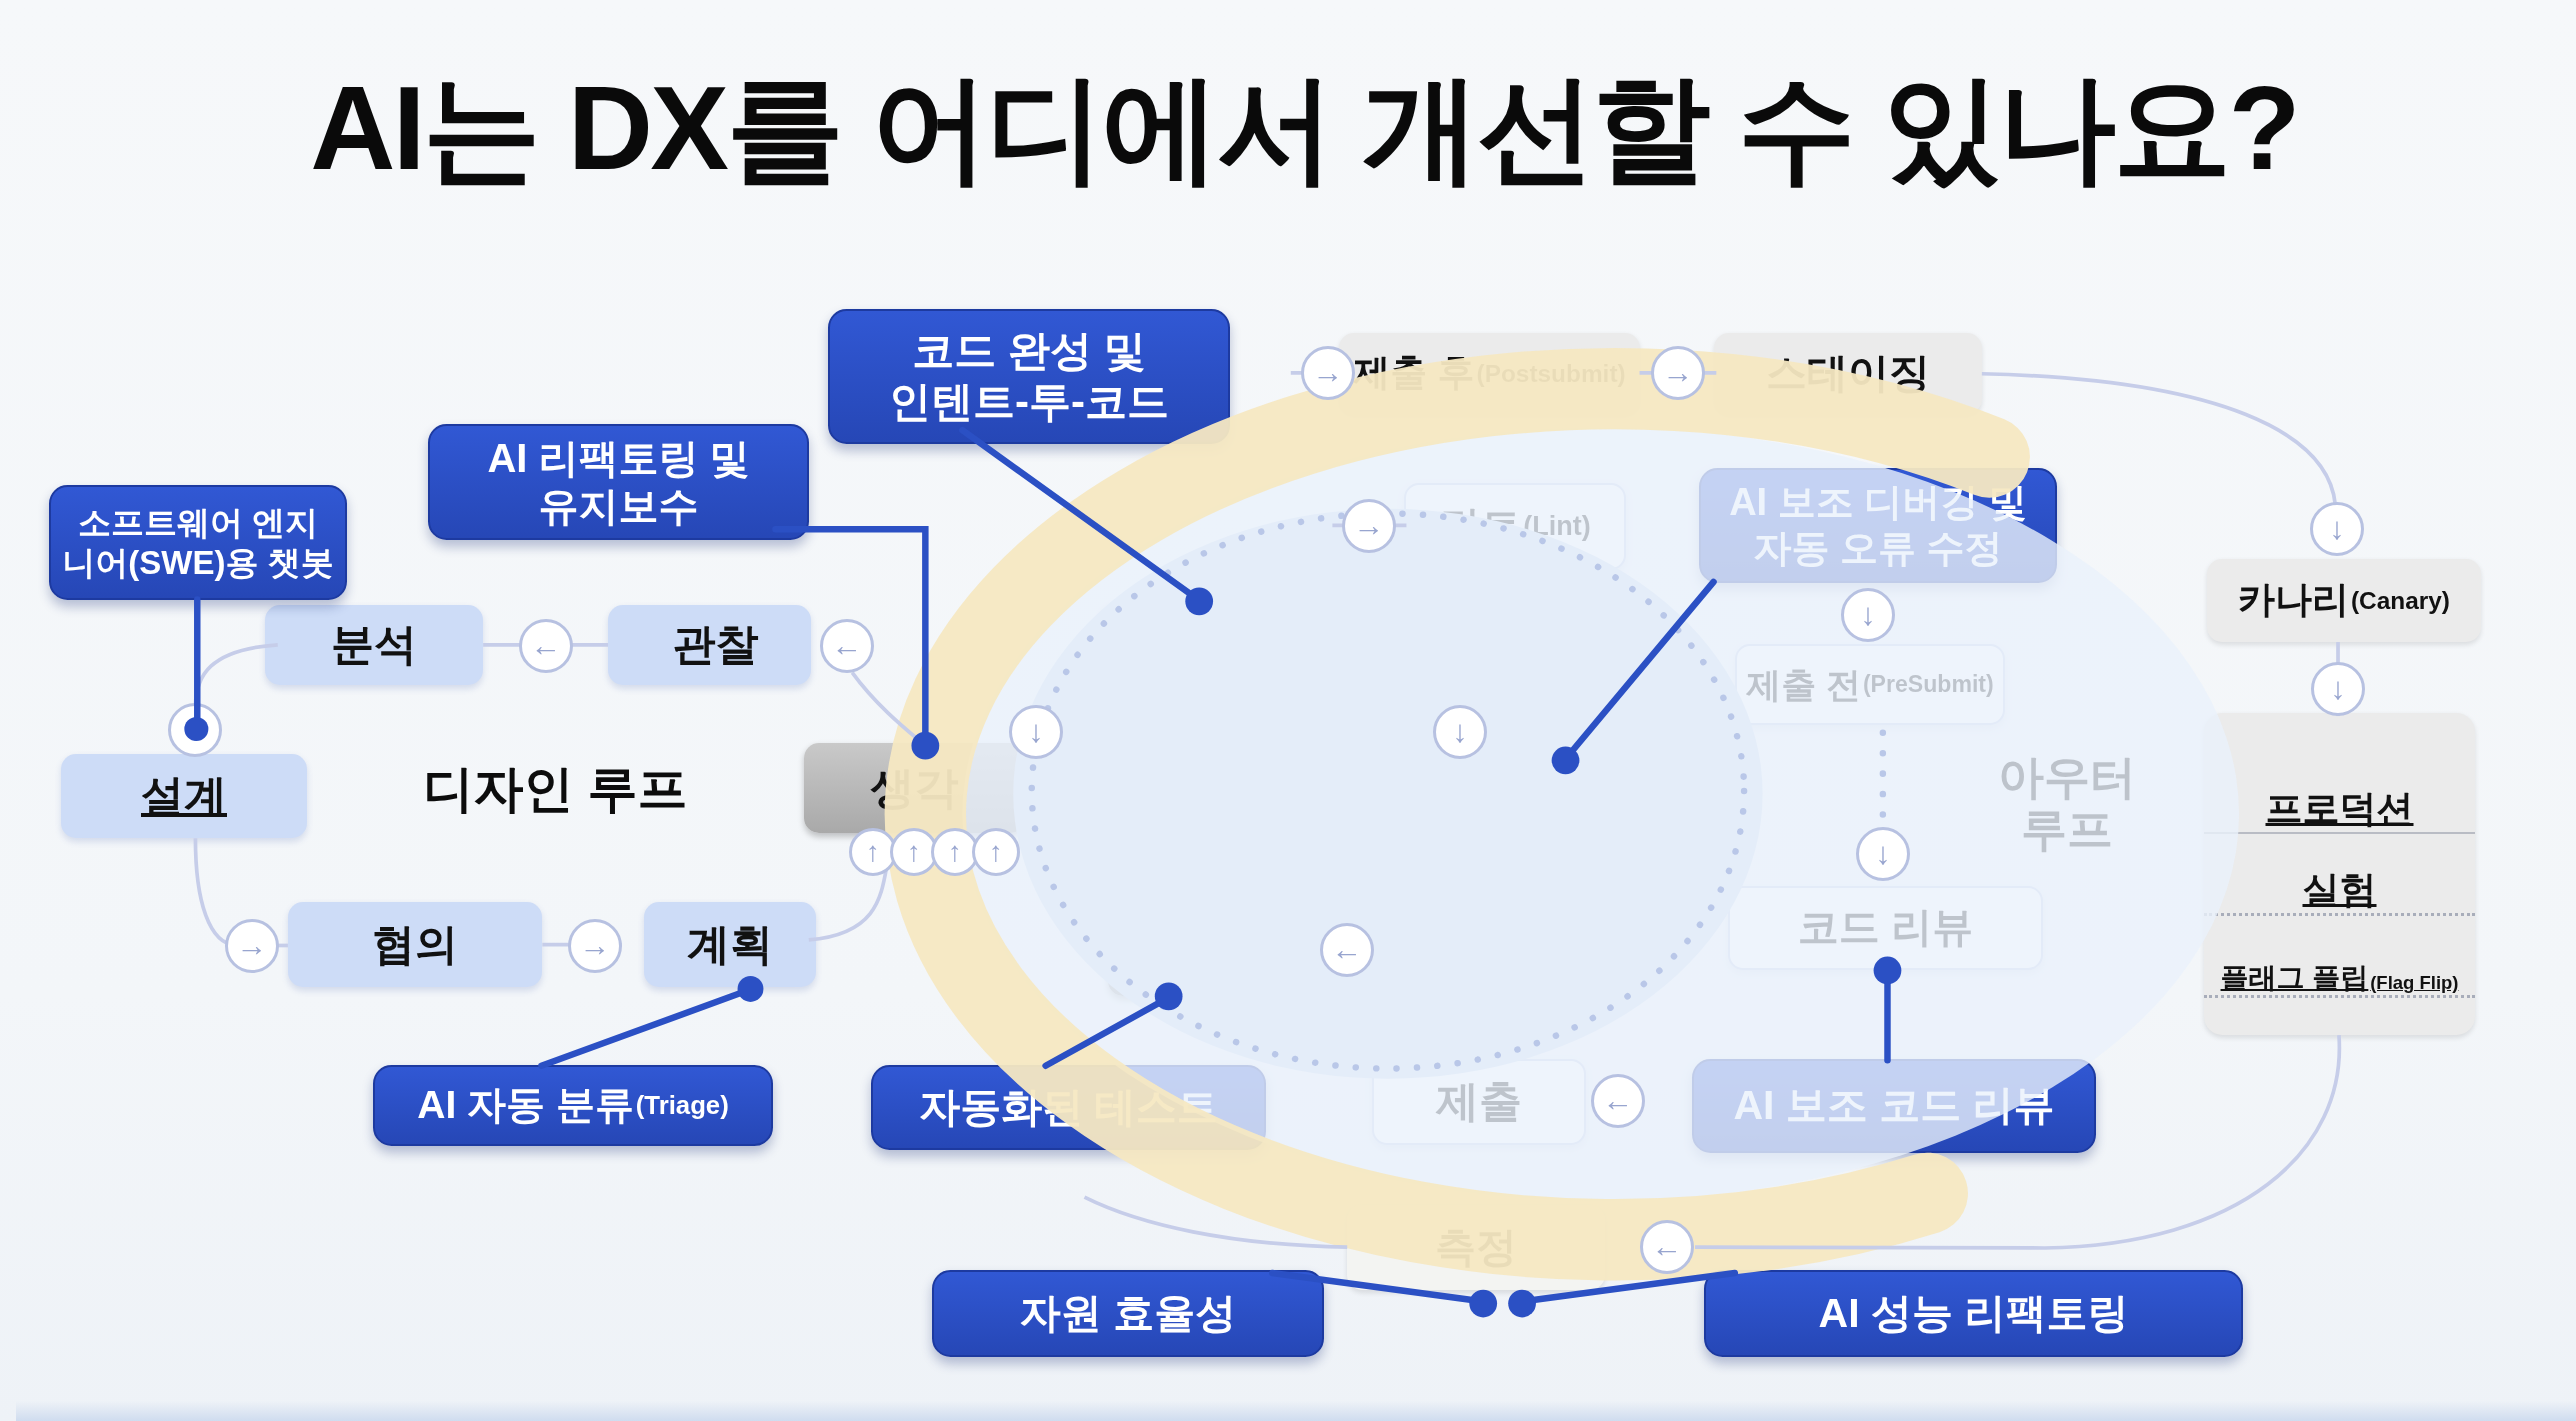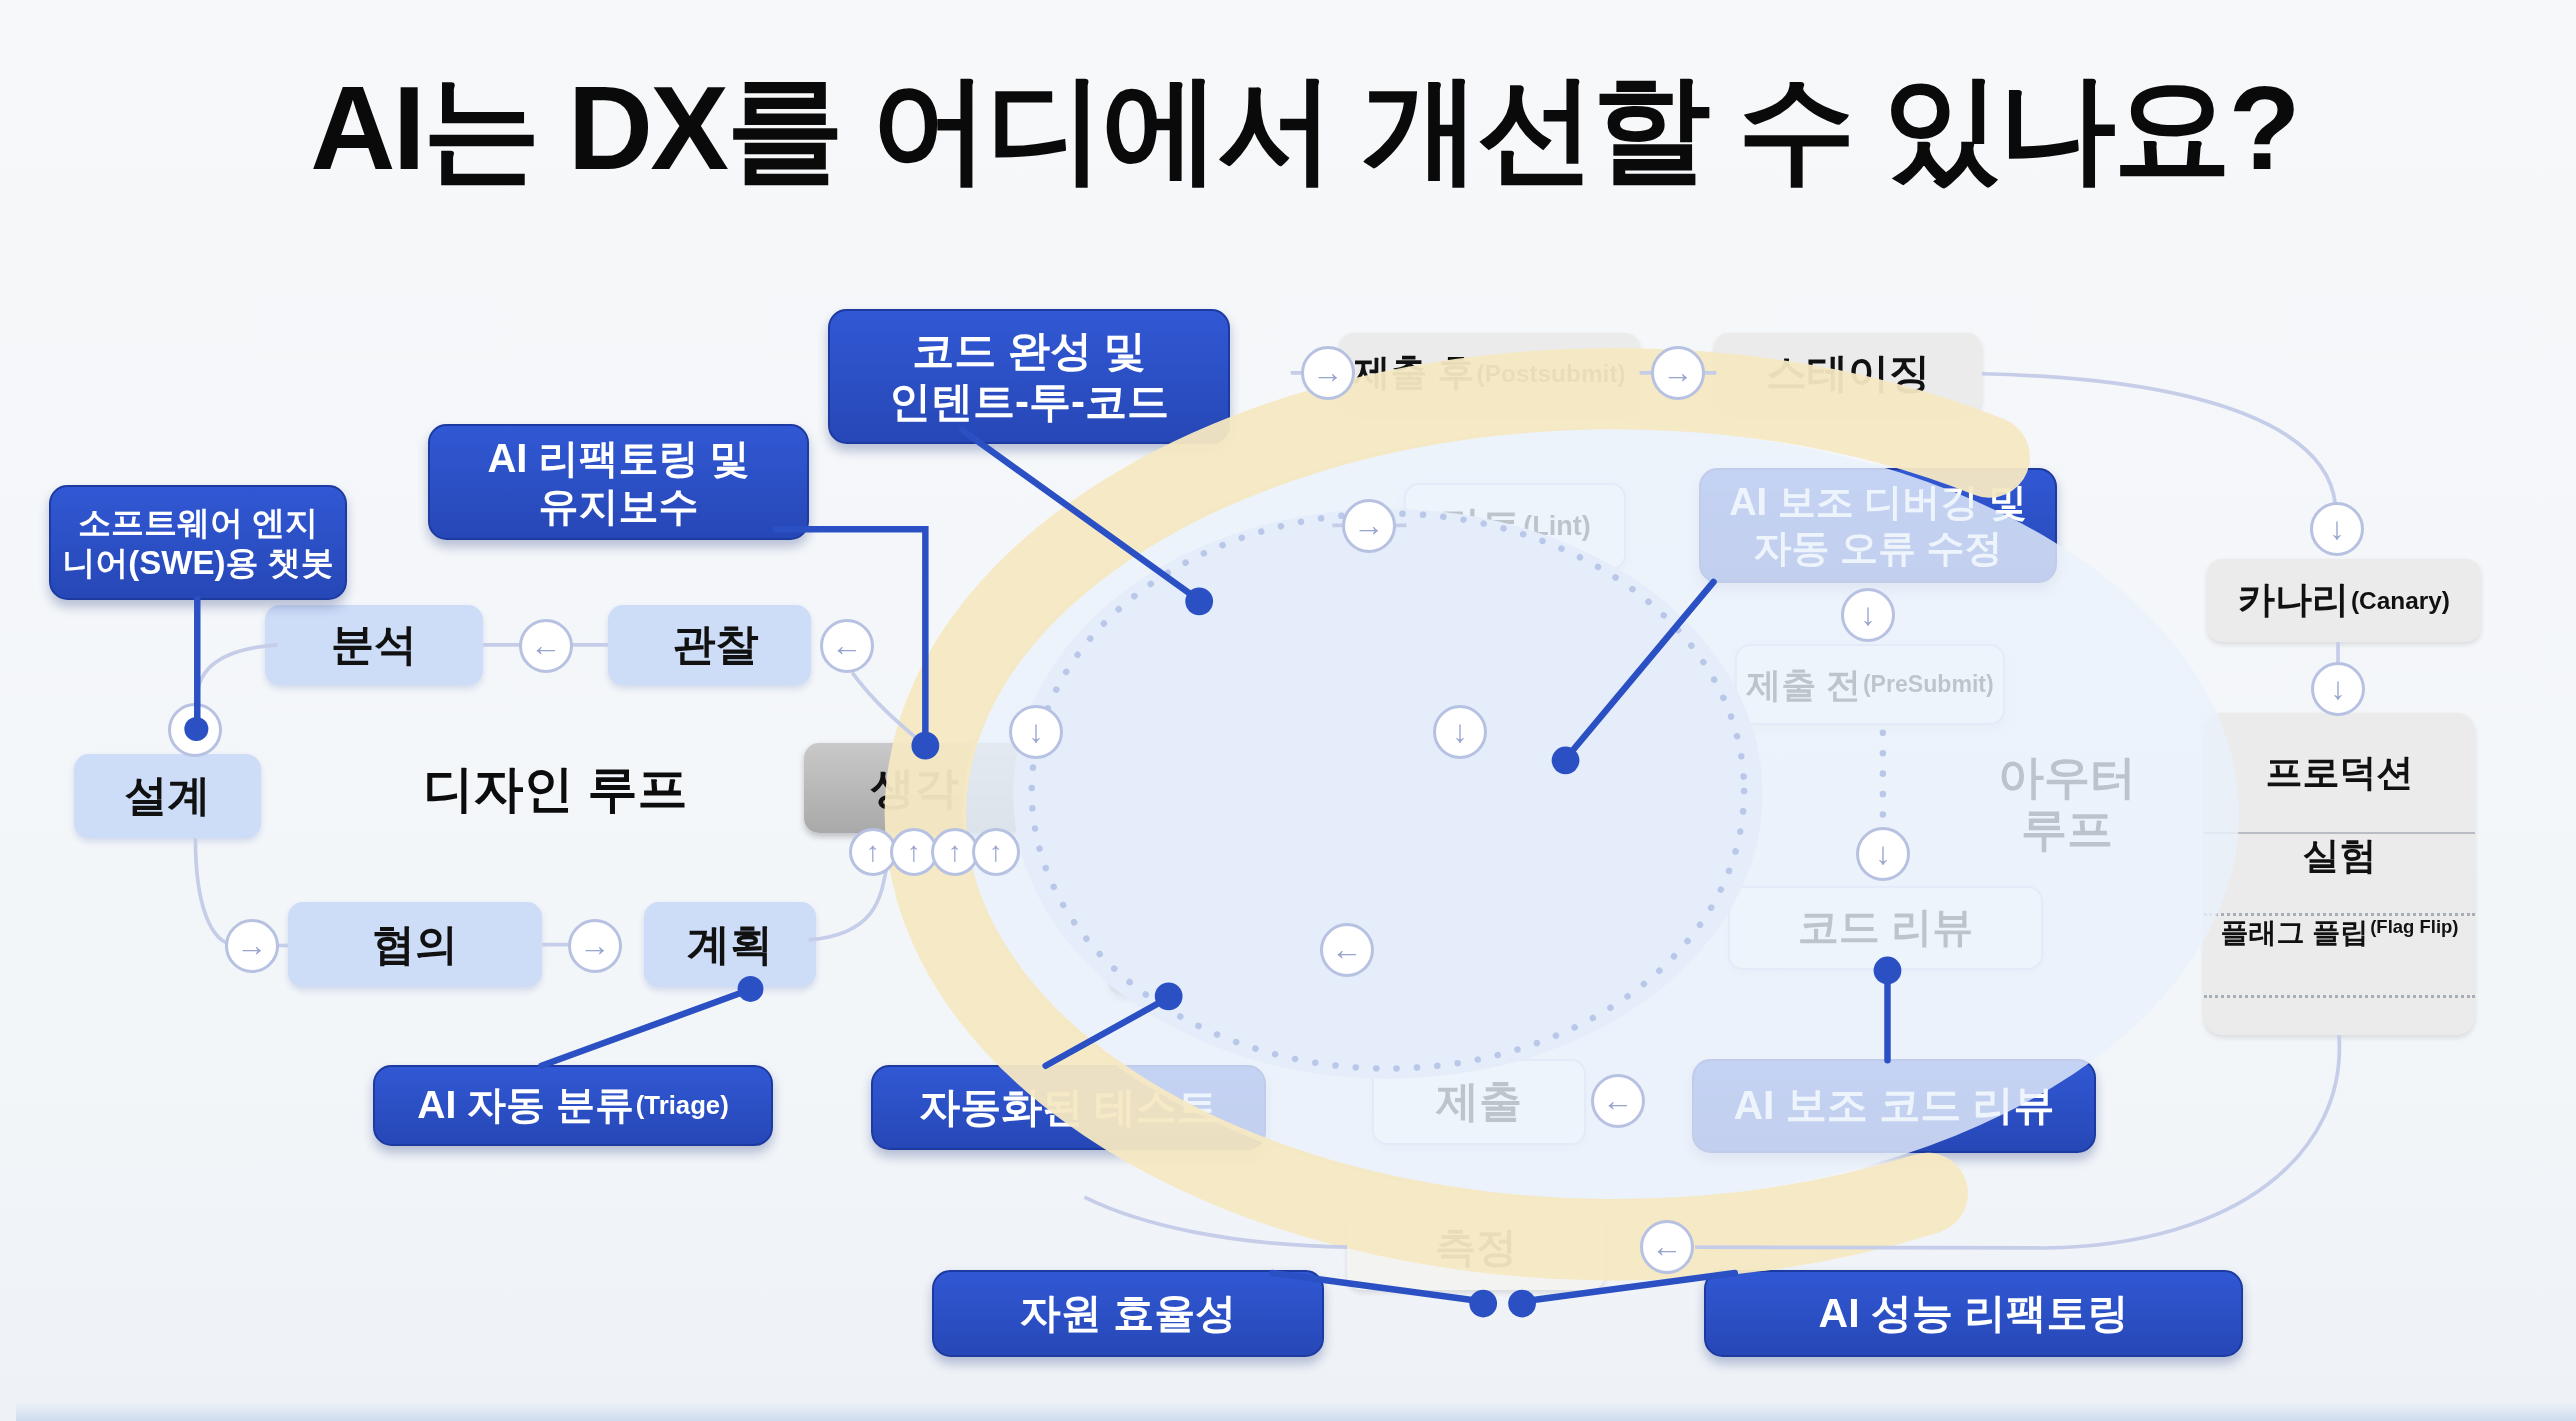--- a/index.html
+++ b/index.html
@@ -29,21 +29,21 @@
   .fog{background:#ebebeb;box-shadow:0 2.8px 5.6px rgba(0,0,0,.10);}
   .sub{font-size:.66em;font-weight:800;margin-left:1.9px;}
   .loop-label{position:absolute;font-weight:900;color:#0c0c0c;text-align:center;line-height:1.14;}
   .circle{
     position:absolute;background:#fff;border:3.7px solid #b7c1e1;border-radius:50%;
     display:flex;align-items:center;justify-content:center;color:#98a5cf;
     font-weight:700;box-sizing:border-box;z-index:4;
   }
   .c58{width:54px;height:54px;font-size:31px;}
   .c52{width:48px;height:48px;font-size:28px;z-index:6;}
-  .stackrow{width:100%;display:flex;align-items:flex-start;justify-content:center;font-weight:800;color:#111;}
+  .stackrow{width:100%;display:flex;align-items:flex-end;justify-content:center;font-weight:800;color:#111;text-decoration:underline;}
   .divider-solid{width:100%;height:0;border-top:2.8px solid #b9bcc4;}
   .divider-dot{width:100%;height:0;border-top:3.7px dotted #a8adba;}
   svg{position:absolute;left:0;top:0;}
   #bg-layer{z-index:1;}
   .boxes{z-index:5;}
   #connector-layer{z-index:8;}
   #bottom-strip{left:0;top:1401px;width:2576px;height:20.4px;
     background:linear-gradient(180deg,rgba(220,230,245,0),#cfdcef);z-index:0;}
 </style>
 </head>
@@ -145,21 +145,21 @@
   </div>
 
 <div class="boxes">
 
   <div class="box light" style="left:265px;top:605px;width:218px;height:80px;font-size:43px;">
       <span>분석</span>
     </div>
   <div class="box light" style="left:608px;top:605px;width:203px;height:80px;font-size:43px;padding-left:12px;">
       <span>관찰</span>
     </div>
-  <div class="box light" style="left:74px;top:754px;width:187px;height:84px;font-size:43px;">
+  <div class="box light" style="left:61px;top:754px;width:246px;height:84px;font-size:43px;text-decoration:underline;">
       <span>설계</span>
     </div>
   <div class="box light" style="left:288px;top:902px;width:254px;height:85px;font-size:43px;">
       <span>협의</span>
     </div>
   <div class="box light" style="left:644px;top:902px;width:172px;height:85px;font-size:43px;">
       <span>계획</span>
     </div>
 
   <div class="box gray" style="left:804px;top:743px;width:221px;height:90px;font-size:44px;">

